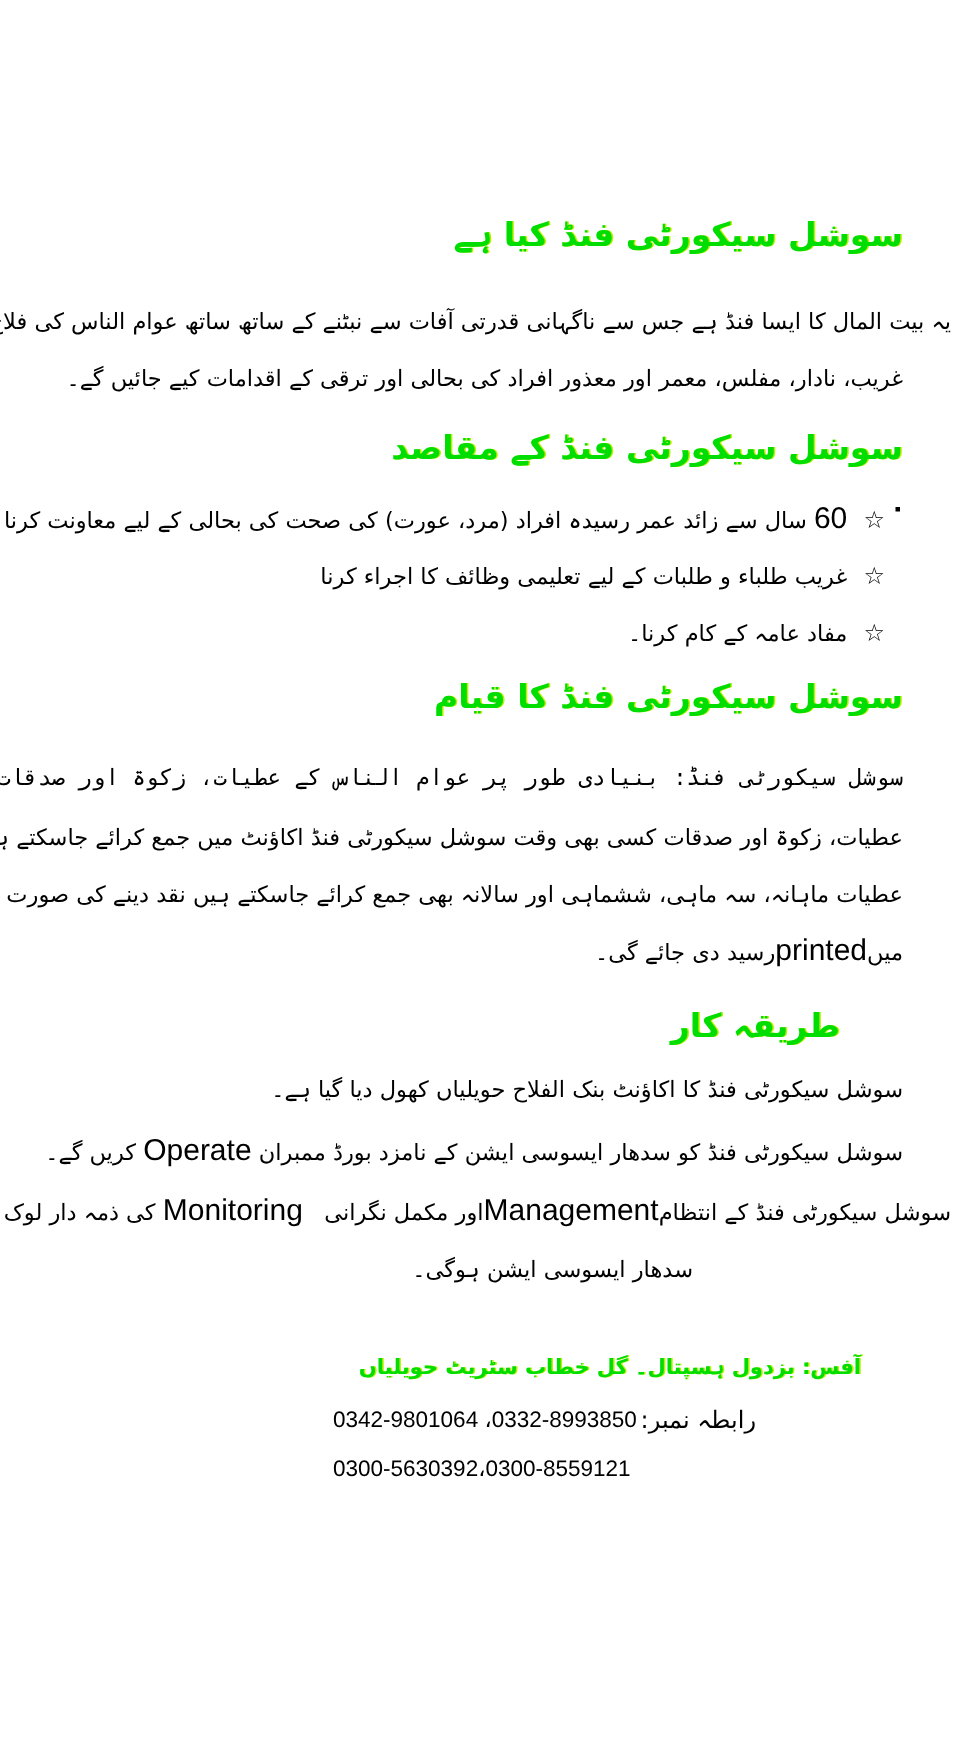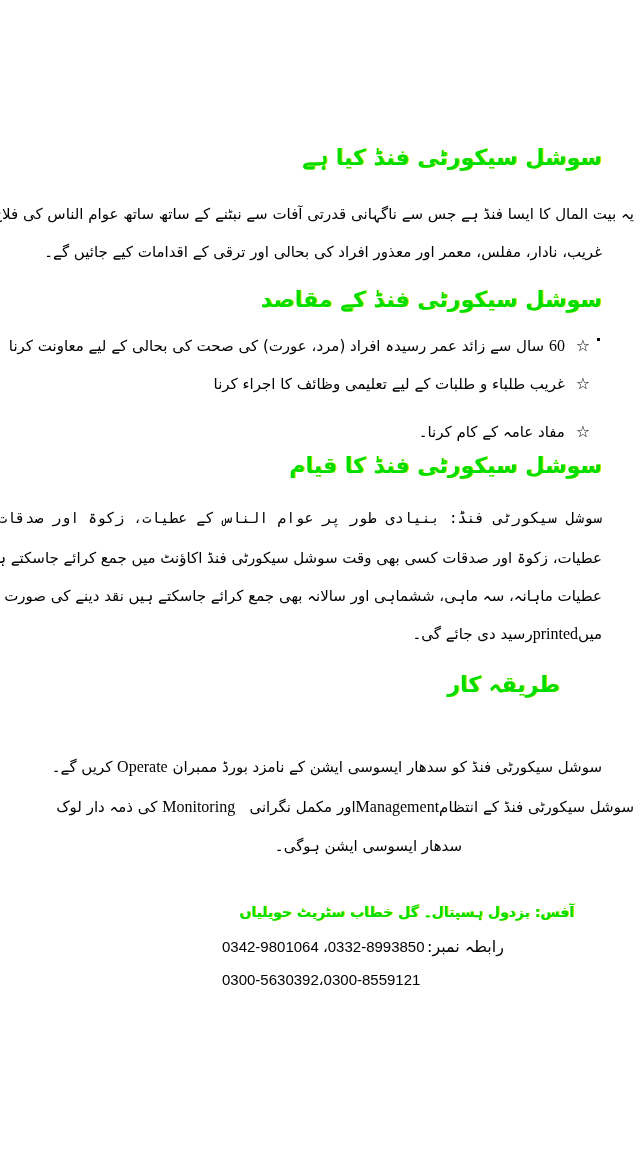--- a/index.html
+++ b/index.html
@@ -36,22 +36,22 @@
     .line {
       position: absolute;
       direction: rtl;
       text-align: right;
       font-size: 15px;
       line-height: 24px;
       white-space: nowrap;
       color: #000000;
     }
     .line .latin {
-      font-family: Liberation Serif, serif;
-      font-size: 16px;
+      font-family: Liberation Sans, sans-serif;
+      font-size: 20px;
       direction: ltr;
       unicode-bidi: embed;
     }
     .bullet-star {
       font-family: "DejaVu Sans", sans-serif;
       font-size: 16px;
       margin-left: 6px;
     }
     .tick {
       position: absolute;
@@ -95,36 +95,37 @@
     <span class="bullet-star">☆</span>
     <span class="latin">60</span>
     <span>سال سے زائد عمر رسیدہ افراد (مرد، عورت) کی صحت کی بحالی کے لیے معاونت کرنا</span>
   </div>
 
   <div class="line" style="right:52px; top:372px;">
     <span class="bullet-star">☆</span>
     <span>غریب طلباء و طلبات کے لیے تعلیمی وظائف کا اجراء کرنا</span>
   </div>
 
-  <div class="line" style="right:52px; top:420px;margin-left:37px;">
+  <div class="line" style="right:52px; top:410px;margin-left:37px;">
     <span class="bullet-star">☆</span>
     <span>مفاد عامہ کے کام کرنا۔</span>
   </div>
 
   <div class="heading" style="right:40px; top:451px;">سوشل سیکورٹی فنڈ کا قیام</div>
 
   <div class="line" style="right:40px; top:508px;font-family:Liberation Mono, monospace;">سوشل سیکورٹی فنڈ: بنیادی طور پر عوام الناس کے عطیات، زکوۃ اور صدقات پر مبنی ہے۔</div>
   <div class="line" style="right:40px; top:546px;">عطیات، زکوۃ اور صدقات کسی بھی وقت سوشل سیکورٹی فنڈ اکاؤنٹ میں جمع کرائے جاسکتے ہیں۔</div>
   <div class="line" style="right:40px; top:584px;">عطیات ماہانہ، سہ ماہی، ششماہی اور سالانہ بھی جمع کرائے جاسکتے ہیں نقد دینے کی صورت</div>
   <div class="line" style="right:40px; top:622px;">
     <span>میں</span><span class="latin">printed</span><span>رسید دی جائے گی۔</span>
   </div>
 
   <div class="heading" style="right:82px; top:670px;text-align:right;">طریقہ کار</div>
 
+  <div class="line" style="right:40px; top:714px;">سوشل سیکورٹی فنڈ کا اکاؤنٹ بنک الفلاح حویلیاں کھول دیا گیا ہے۔</div>
 
   <div class="line" style="right:40px; top:755px;">
     <span>سوشل سیکورٹی فنڈ کو سدھار ایسوسی ایشن کے نامزد بورڈ ممبران</span>
     <span class="latin">Operate</span>
     <span>کریں گے۔</span>
   </div>
 
   <div class="line" style="right:8px; top:795px;text-align:right;">
     <span>سوشل سیکورٹی فنڈ کے انتظام</span><span class="latin">Management</span><span>اور مکمل نگرانی</span>&nbsp;&nbsp;&nbsp;<span class="latin">Monitoring</span>
     <span>کی ذمہ دار لوک</span>

